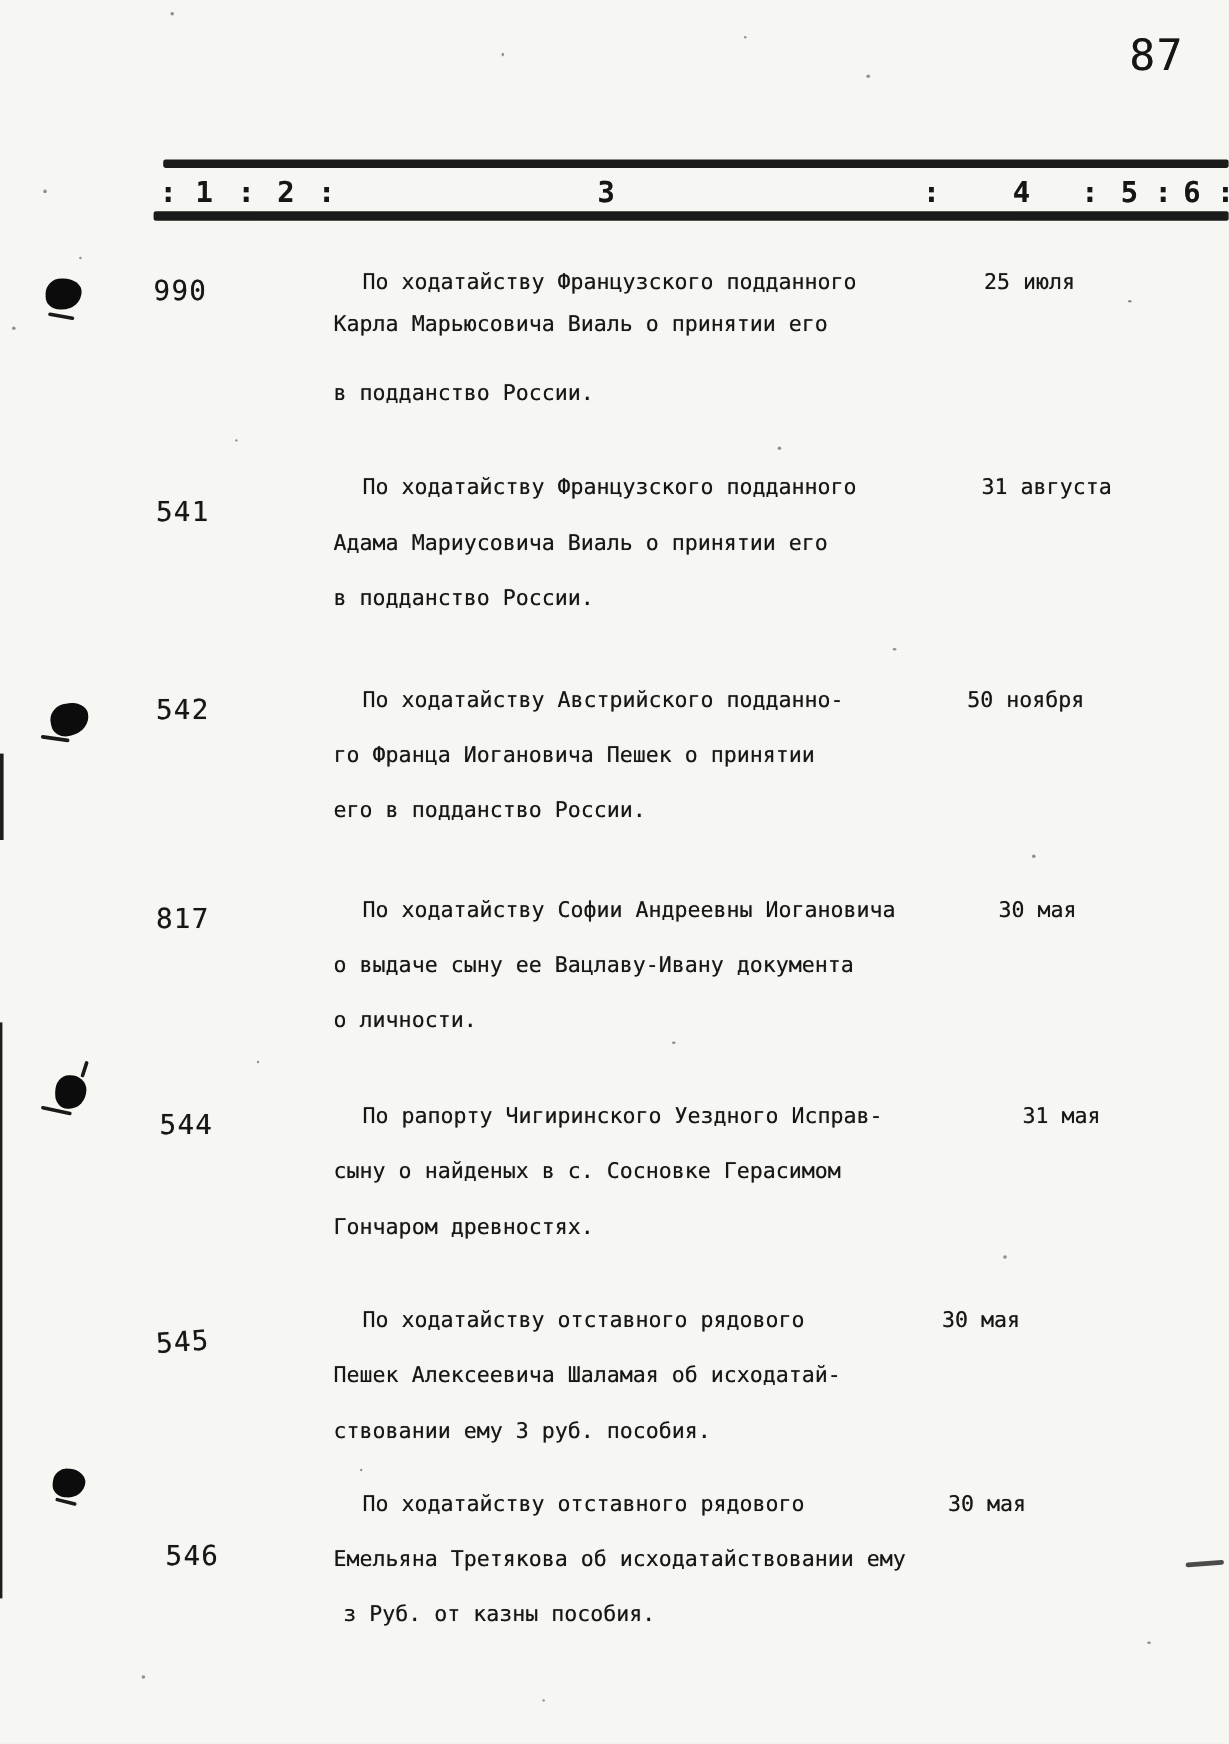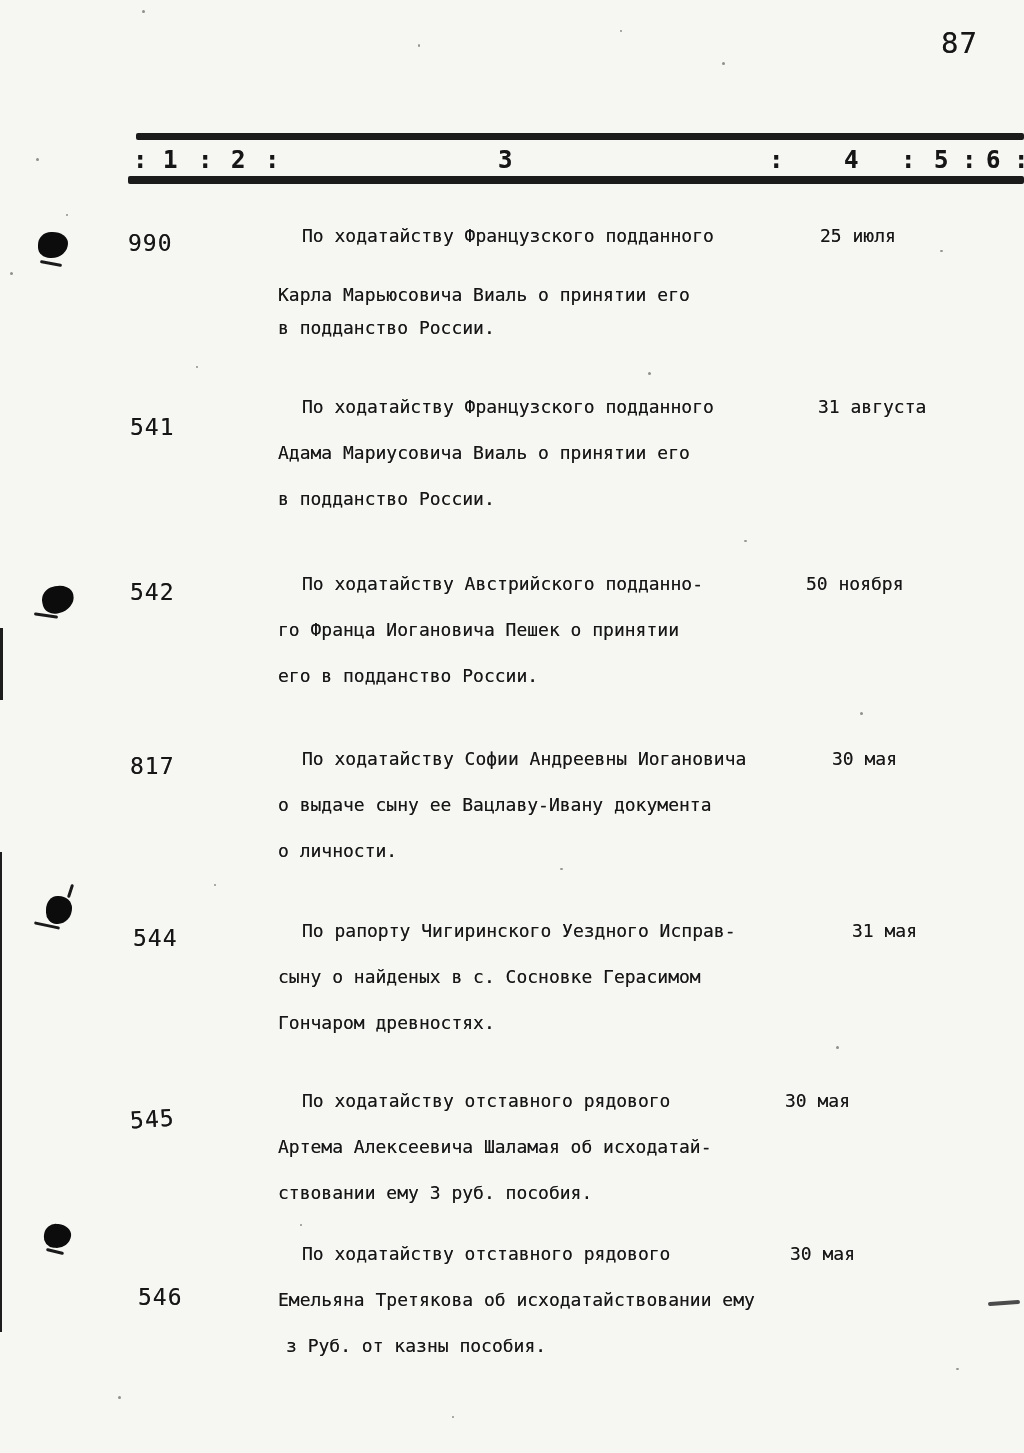--- a/index.html
+++ b/index.html
@@ -8,21 +8,21 @@
     position:relative;
     width:1024px;height:1453px;
     background:#f6f6f3;
     overflow:hidden;
     font-family:"DejaVu Sans Mono", monospace;
     color:#161616;
   }
   
   .page-number{
     position:absolute;left:941px;top:26px;
-    font-size:29px;letter-spacing:1px;
+    font-size:36px;letter-spacing:1px;
     text-shadow:0 0 0.5px rgba(0,0,0,.55);
   }
   
   .rule{position:absolute;background:#1b1b1b;border-radius:2px;}
   .rule-top{left:136px;top:133px;width:888px;height:7px;}
   .rule-bottom{left:128px;top:176px;width:896px;height:8px;}
   
   .hcell{
     position:absolute;top:146px;
     font-size:24px;font-weight:bold;
@@ -72,21 +72,21 @@
     <span class="hcell" style="left:901px">:</span>
     <span class="hcell" style="left:934px">5</span>
     <span class="hcell" style="left:962px">:</span>
     <span class="hcell" style="left:986px">6</span>
     <span class="hcell" style="left:1014px">:</span>
   </div>
 
   <div>
     <span class="num" style="left:128px;top:230px">990</span>
     <div class="line" style="left:302px;top:225px">По ходатайству Французского подданного</div>
-    <div class="line" style="left:278px;top:284px">Карла Марьюсовича Виаль о принятии его</div>
+    <div class="line" style="left:278px;top:260px">Карла Марьюсовича Виаль о принятии его</div>
     <div class="line" style="left:278px;top:317px">в подданство России.</div>
     <span class="date" style="left:820px;top:225px">25 июля</span>
   </div>
 
   <div>
     <span class="num" style="left:130px;top:414px">541</span>
     <div class="line" style="left:302px;top:396px">По ходатайству Французского подданного</div>
     <div class="line" style="left:278px;top:442px">Адама Мариусовича Виаль о принятии его</div>
     <div class="line" style="left:278px;top:488px">в подданство России.</div>
     <span class="date" style="left:818px;top:396px">31 августа</span>
@@ -112,21 +112,21 @@
     <span class="num" style="left:133px;top:925px">544</span>
     <div class="line" style="left:302px;top:920px">По рапорту Чигиринского Уездного Исправ-</div>
     <div class="line" style="left:278px;top:966px">сыну о найденых в с. Сосновке Герасимом</div>
     <div class="line" style="left:278px;top:1012px">Гончаром древностях.</div>
     <span class="date" style="left:852px;top:920px">31 мая</span>
   </div>
 
   <div>
     <span class="num num-545" style="left:130px;top:1106px">545</span>
     <div class="line" style="left:302px;top:1090px">По ходатайству отставного рядового</div>
-    <div class="line" style="left:278px;top:1136px">Артема Алексеевича Шаламая об исходатай-</div>
+    <div class="line" style="left:278px;top:1136px">Пешек Алексеевича Шаламая об исходатай-</div>
     <div class="line" style="left:278px;top:1182px">ствовании ему 3 руб. пособия.</div>
     <span class="date" style="left:785px;top:1090px">30 мая</span>
   </div>
 
   <div>
     <span class="num" style="left:138px;top:1284px">546</span>
     <div class="line" style="left:302px;top:1243px">По ходатайству отставного рядового</div>
     <div class="line" style="left:278px;top:1289px">Емельяна Третякова об исходатайствовании ему</div>
     <div class="line" style="left:286px;top:1335px">з Руб. от казны пособия.</div>
     <span class="date" style="left:790px;top:1243px">30 мая</span>

